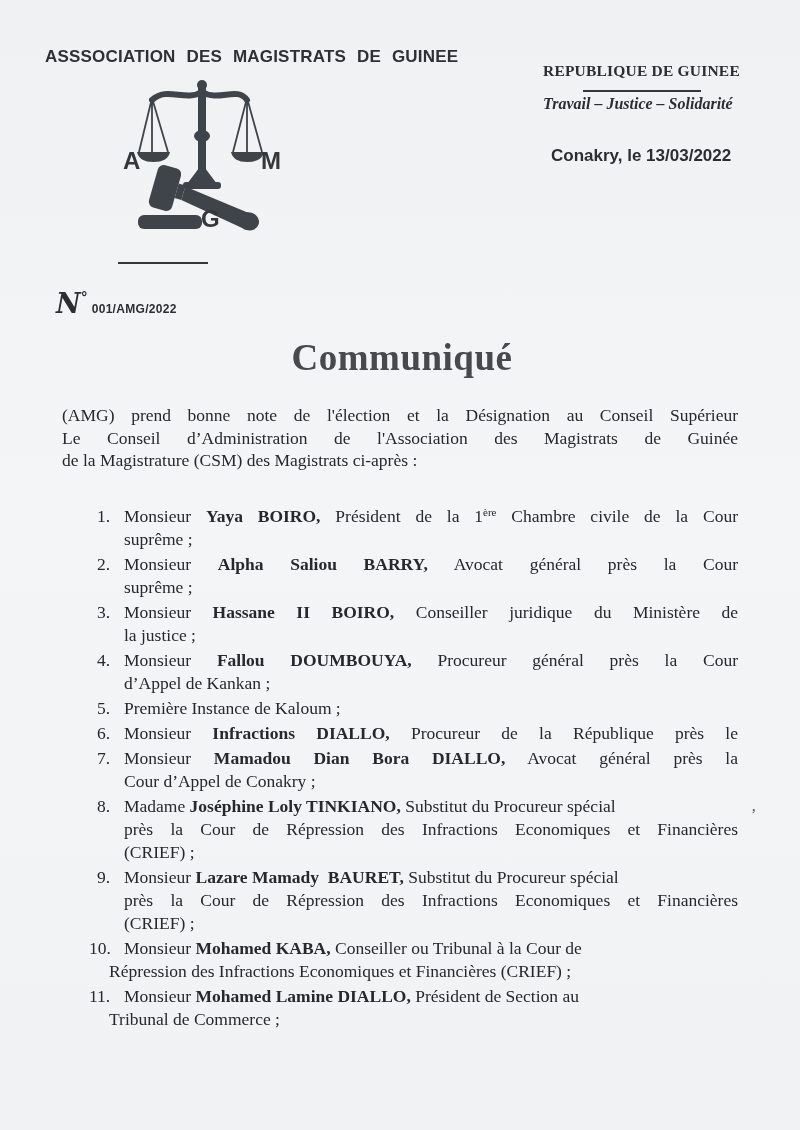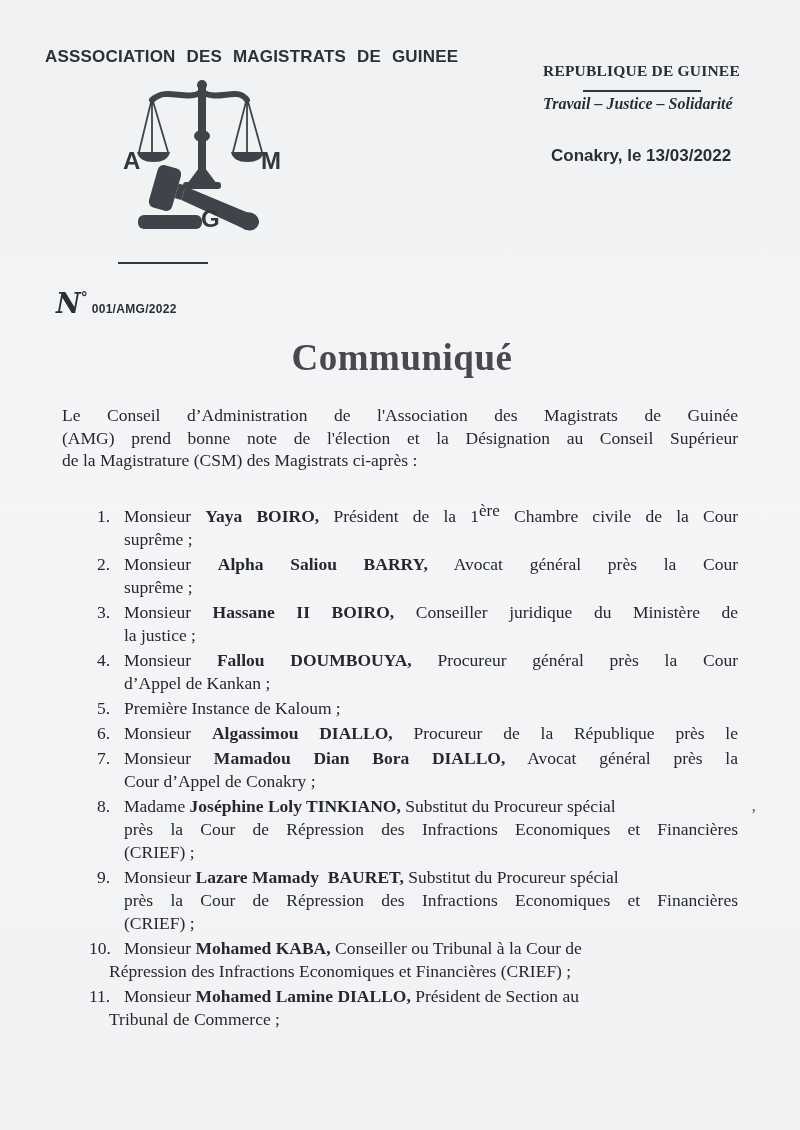--- a/index.html
+++ b/index.html
@@ -34,21 +34,21 @@
   .intro{position:absolute;left:62px;top:404px;width:676px;
     font-size:17.5px;line-height:22.5px;}
   .jline{text-align:justify;text-align-last:justify;}
   
   .list{position:absolute;left:62px;top:505px;width:676px;font-size:17.5px;line-height:23px;}
   .li{display:flex;margin-bottom:2px;}
   .num{flex:0 0 62px;box-sizing:border-box;padding-left:35px;}
   .num.w2{padding-left:27px;}
   .content{flex:1;min-width:0;}
   .b{font-weight:700;}
-  .sup{font-size:17px;vertical-align:6px;line-height:0;letter-spacing:0;}
+  .sup{font-size:11px;vertical-align:6px;line-height:0;letter-spacing:0;}
   .artifact{position:absolute;left:751px;top:806px;font-size:16px;color:#53565a;
     font-family:"Liberation Serif",serif;}
 </style>
 </head>
 <body>
 
 <div class="page">
 
   <div class="org-name">ASSSOCIATION DES MAGISTRATS DE GUINEE</div>
 
@@ -90,22 +90,22 @@
   <div class="logo-rule"></div>
 
   <div class="ref">
     <span class="ref-n"><span>N</span><span class="ref-deg">°</span></span>
     <span class="ref-num">001/AMG/2022</span>
   </div>
 
   <div class="doc-title">Communiqué</div>
 
   <div class="intro">
+      <div class="jline"><span>(AMG) prend bonne note de l'élection et la Désignation au Conseil Supérieur</span></div>
       <div class="jline"><span>Le Conseil d’Administration de l'Association des Magistrats de Guinée</span></div>
-      <div class="jline"><span>(AMG) prend bonne note de l'élection et la Désignation au Conseil Supérieur</span></div>
       <div><span>de la Magistrature (CSM) des Magistrats ci-après :</span></div>
     </div>
 
   <div class="list">
       <div class="li">
         <div class="num">1.</div>
         <div class="content">
           <div class="jline"><span>Monsieur </span><span class="b">Yaya BOIRO,</span><span> Président de la 1</span><span class="sup">ère</span><span> Chambre civile de la Cour</span></div>
           <div><span>suprême ;</span></div>
         </div>
@@ -133,21 +133,21 @@
       </div>
       <div class="li">
         <div class="num">5.</div>
         <div class="content">
           <div><span>Première Instance de Kaloum ;</span></div>
         </div>
       </div>
       <div class="li">
         <div class="num">6.</div>
         <div class="content">
-          <div class="jline"><span>Monsieur </span><span class="b">Algassimou DIALLO,</span><span> Procureur de la République près le</span></div>
+          <div class="jline"><span>Monsieur </span><span class="b">Infractions DIALLO,</span><span> Procureur de la République près le</span></div>
         </div>
       </div>
       <div class="li">
         <div class="num">7.</div>
         <div class="content">
           <div class="jline"><span>Monsieur </span><span class="b">Mamadou Dian Bora DIALLO,</span><span> Avocat général près la</span></div>
           <div><span>Cour d’Appel de Conakry ;</span></div>
         </div>
       </div>
       <div class="li">

